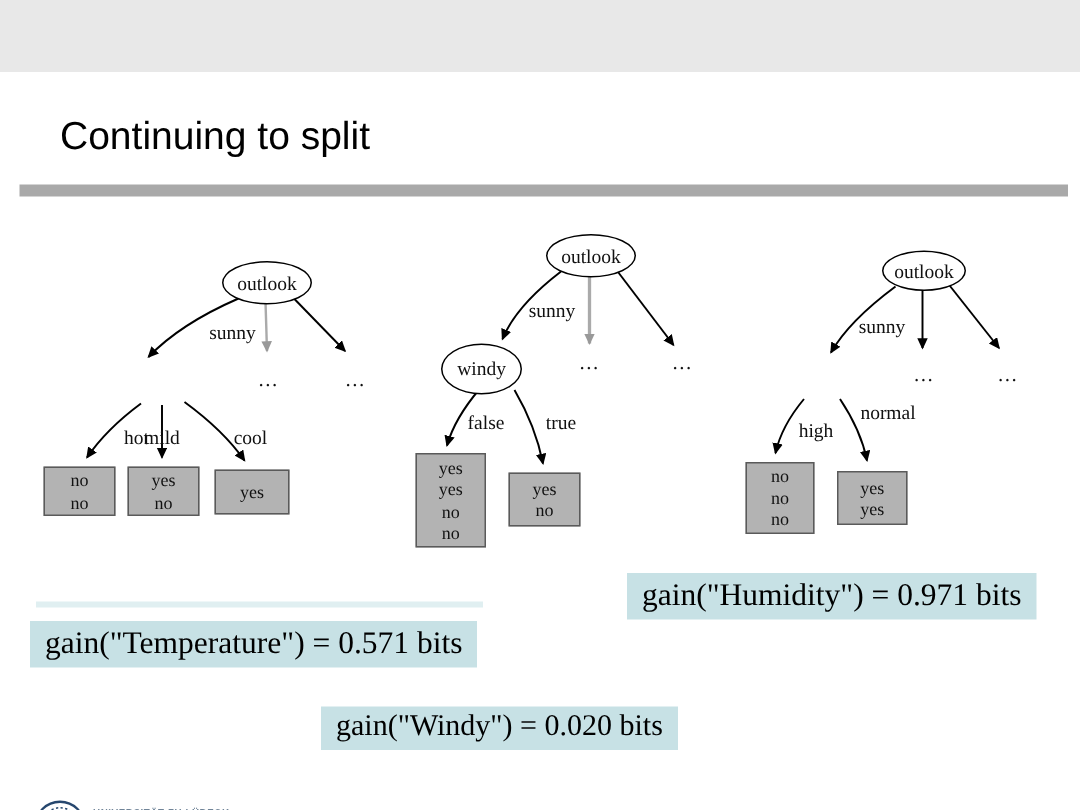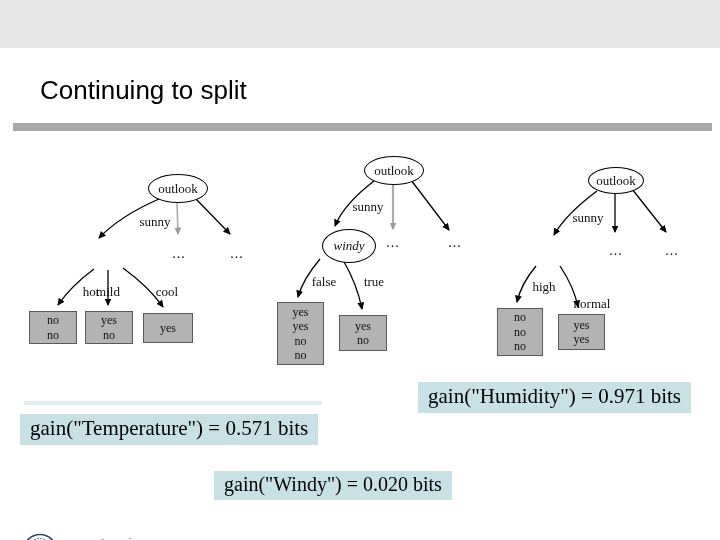--- a/index.html
+++ b/index.html
@@ -115,42 +115,42 @@
   <div class="leafbox" style="left:85px;top:263px;width:46px;height:31px;">
     <span>yes</span>
     <span>no</span>
   </div>
   <div class="leafbox" style="left:143px;top:265px;width:48px;height:28px;">
     <span>yes</span>
   </div>
 
   <div class="node" style="left:364px;top:108px;width:58px;height:27px;">outlook</div>
   <div class="elabel" style="left:368px;top:151px;">sunny</div>
-  <div class="node" style="left:322px;top:181px;width:52px;height:32px;font-style:italic;">windy</div>
+  <div class="node" style="left:294px;top:181px;width:52px;height:32px;">windy</div>
   <div class="dots" style="left:393px;top:187px;">...</div>
   <div class="dots" style="left:455px;top:187px;">...</div>
   <div class="elabel" style="left:324px;top:226px;">false</div>
   <div class="elabel" style="left:374px;top:226px;">true</div>
   <div class="leafbox" style="left:277px;top:254px;width:45px;height:61px;">
     <span>yes</span>
     <span>yes</span>
     <span>no</span>
     <span>no</span>
   </div>
   <div class="leafbox" style="left:339px;top:267px;width:46px;height:34px;">
     <span>yes</span>
     <span>no</span>
   </div>
 
   <div class="node" style="left:588px;top:119px;width:54px;height:25px;">outlook</div>
   <div class="elabel" style="left:588px;top:162px;">sunny</div>
   <div class="dots" style="left:616px;top:195px;">...</div>
   <div class="dots" style="left:672px;top:195px;">...</div>
   <div class="elabel" style="left:544px;top:231px;">high</div>
-  <div class="elabel" style="left:592px;top:248px;">normal</div>
+  <div class="elabel" style="left:592px;top:219px;">normal</div>
   <div class="leafbox" style="left:497px;top:260px;width:44px;height:46px;">
     <span>no</span>
     <span>no</span>
     <span>no</span>
   </div>
   <div class="leafbox" style="left:558px;top:266px;width:45px;height:34px;">
     <span>yes</span>
     <span>yes</span>
   </div>
 

